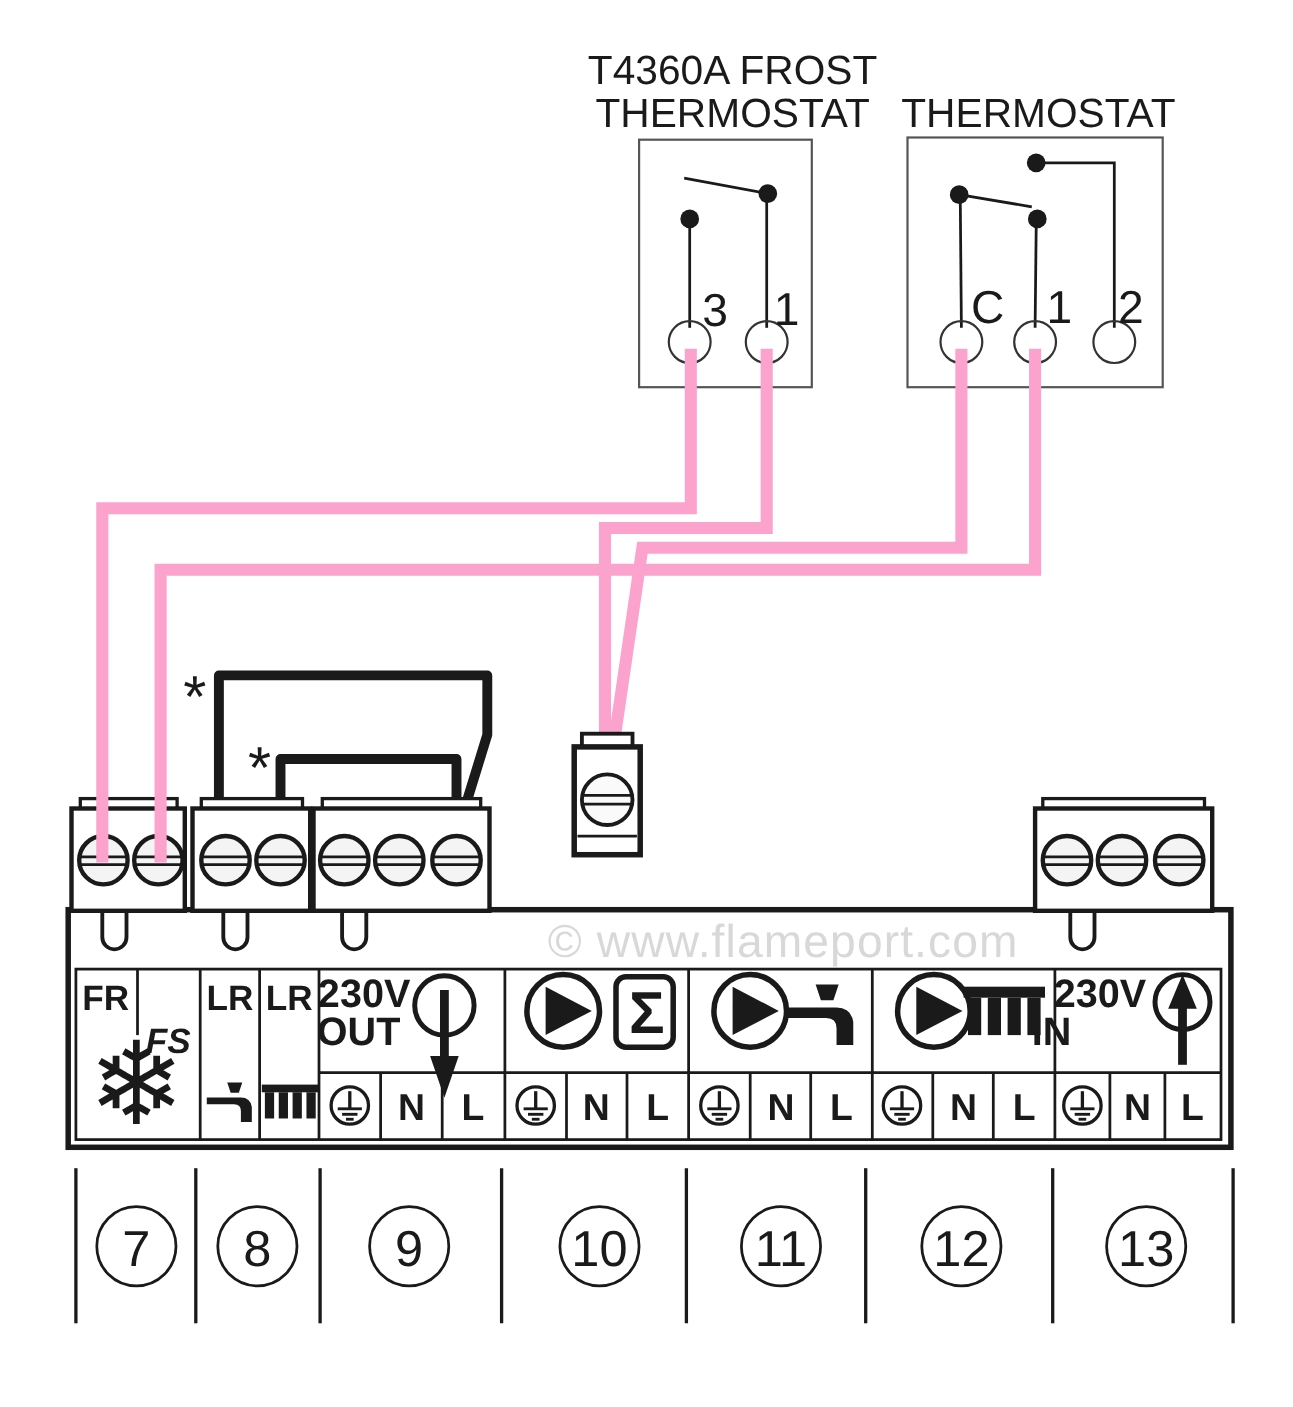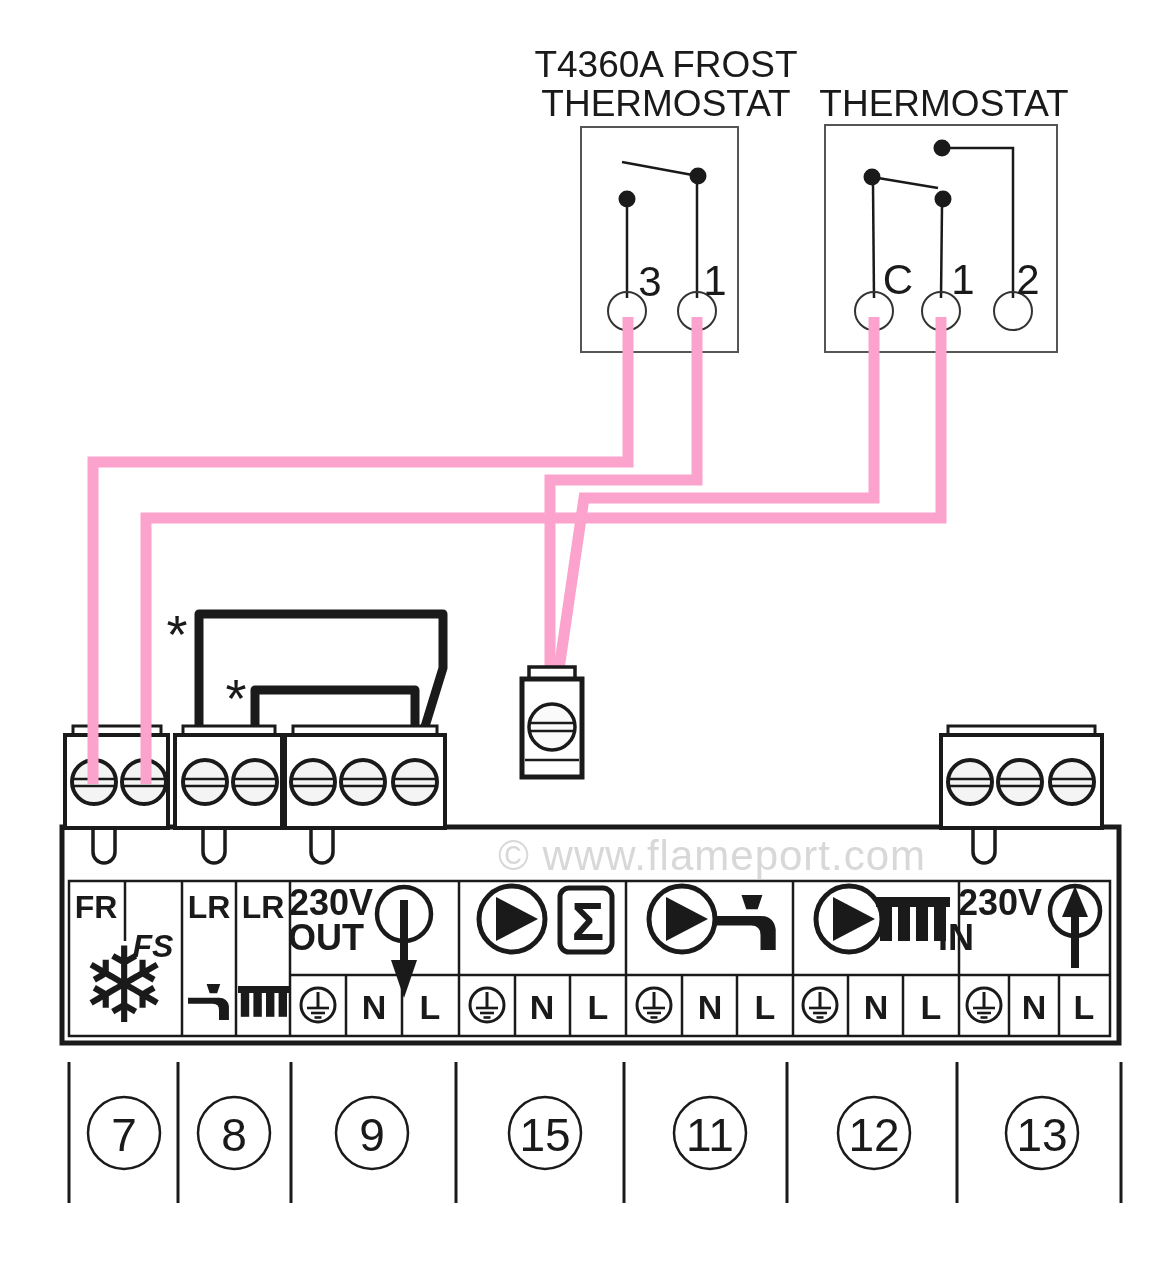--- a/index.html
+++ b/index.html
@@ -256,18 +256,18 @@
   <div class="lbl nl" style="left:710px; top:1007px;">N</div>
   <div class="lbl nl" style="left:765px; top:1007px;">L</div>
   <div class="lbl nl" style="left:876px; top:1007px;">N</div>
   <div class="lbl nl" style="left:931px; top:1007px;">L</div>
   <div class="lbl nl" style="left:1034px; top:1007px;">N</div>
   <div class="lbl nl" style="left:1084px; top:1007px;">L</div>
 
   <div class="lbl zone" style="left:124px;  top:1135px;">7</div>
   <div class="lbl zone" style="left:234px;  top:1135px;">8</div>
   <div class="lbl zone" style="left:372px;  top:1135px;">9</div>
-  <div class="lbl zone" style="left:545px;  top:1135px;">15</div>
+  <div class="lbl zone" style="left:545px;  top:1135px;">10</div>
   <div class="lbl zone" style="left:710px;  top:1135px;">11</div>
   <div class="lbl zone" style="left:874px;  top:1135px;">12</div>
   <div class="lbl zone" style="left:1042px; top:1135px;text-align:center;">13</div>
 
 </div>
 
 </body></html>

